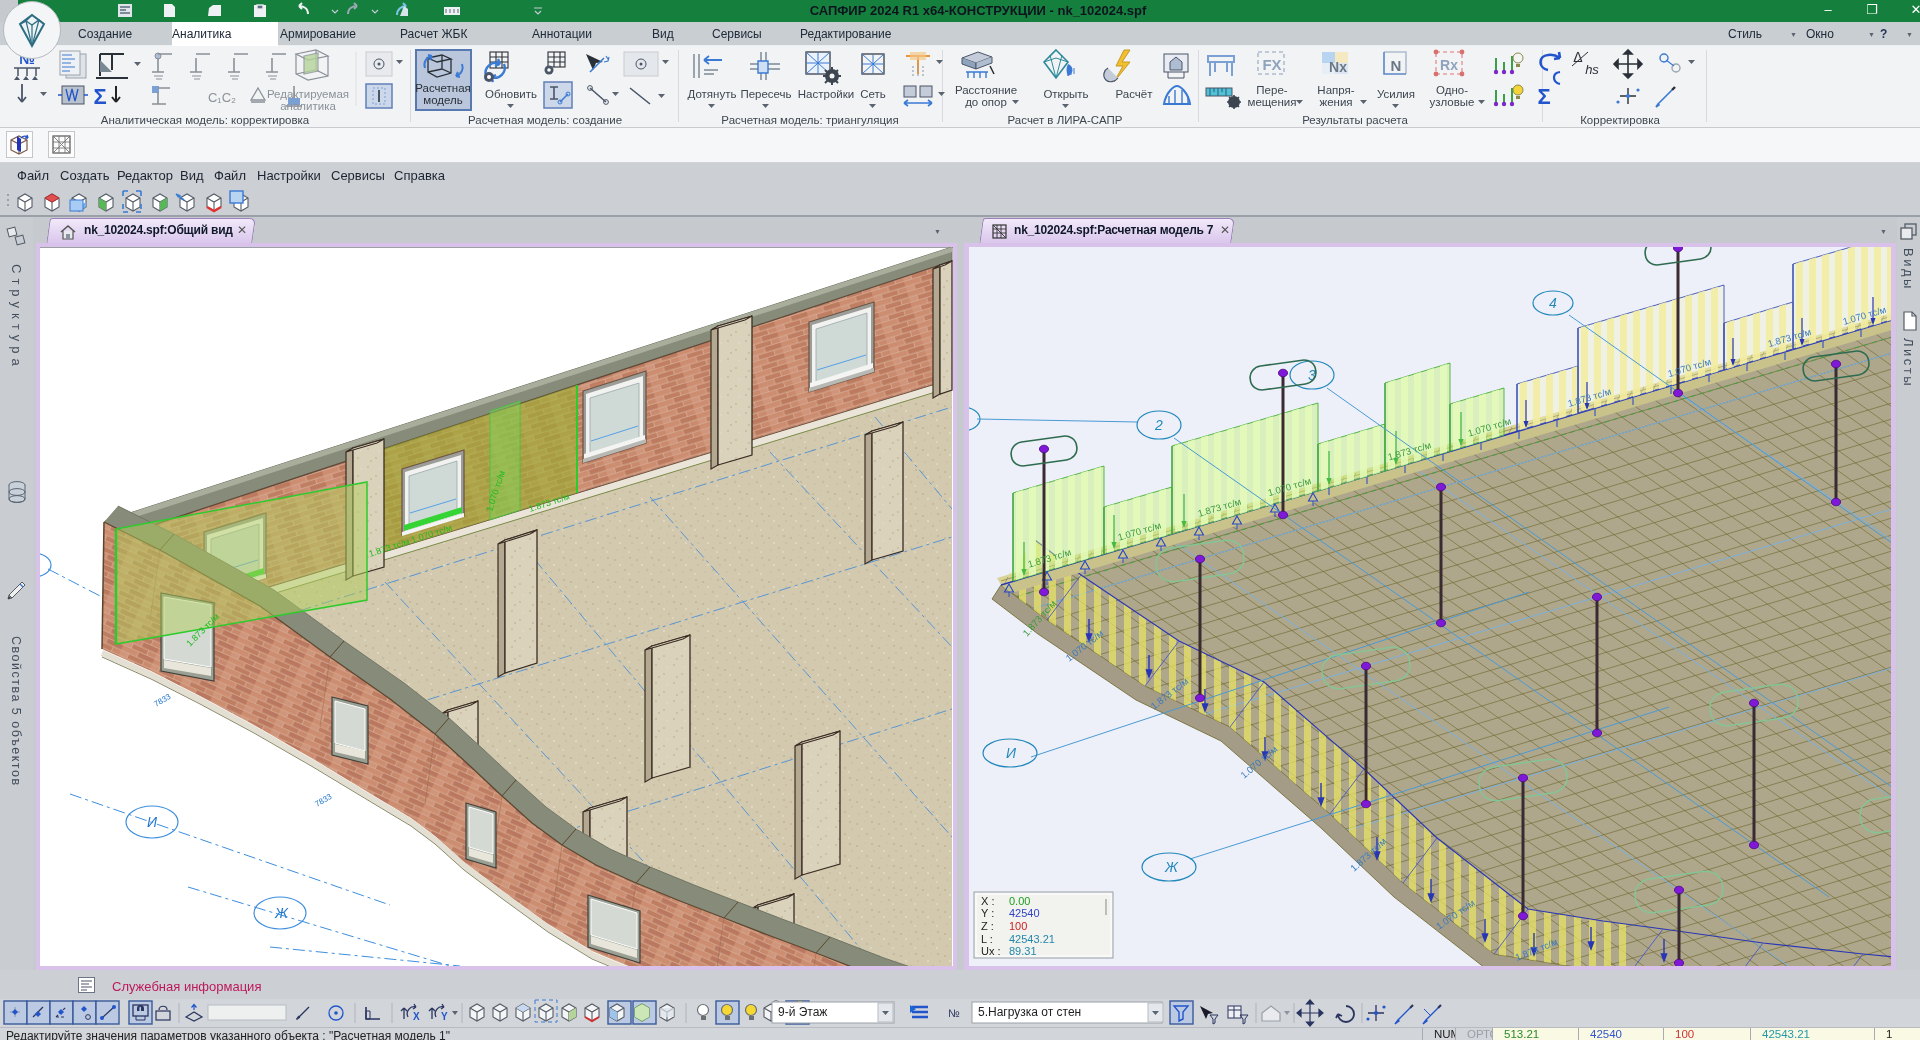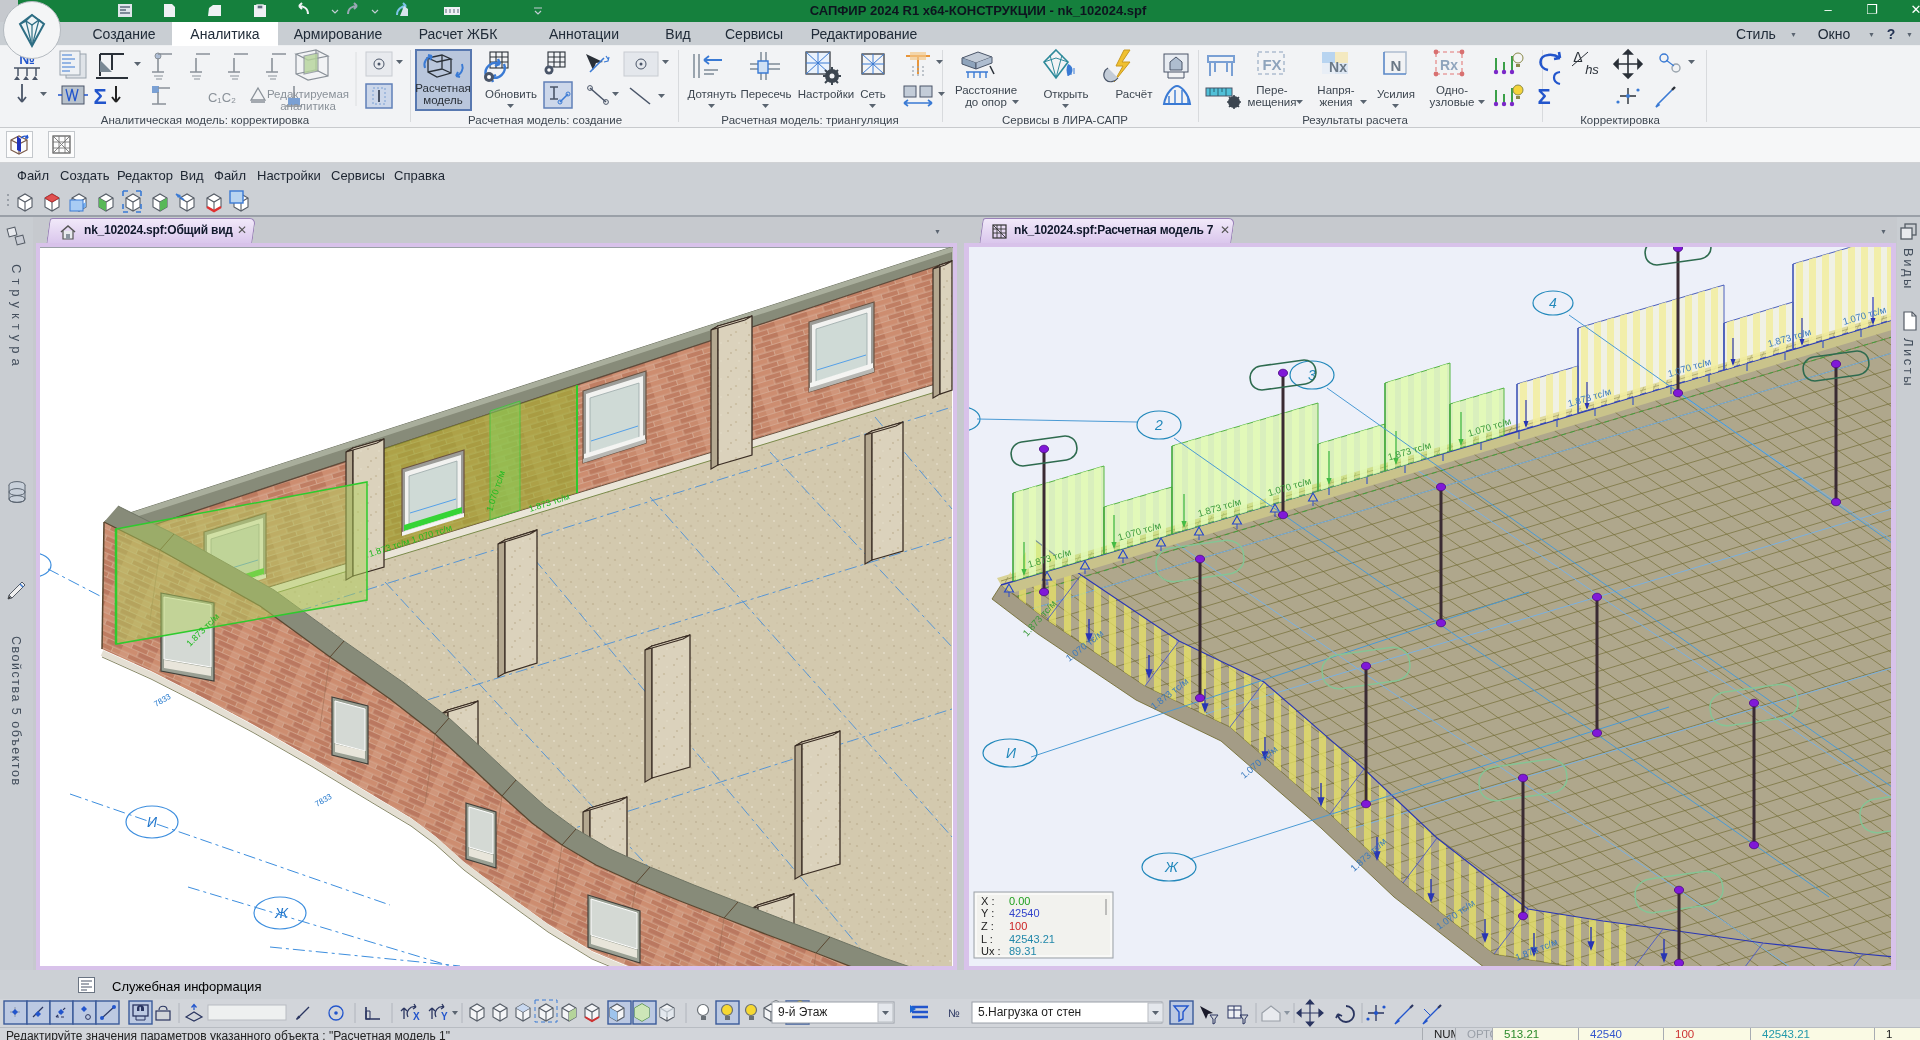--- a/index.html
+++ b/index.html
@@ -1,19 +1,19 @@
 <!DOCTYPE html>
 <html><head><meta charset="utf-8"><style>
 *{margin:0;padding:0;box-sizing:border-box}
 html,body{width:1920px;height:1040px;overflow:hidden;font-family:"Liberation Sans",sans-serif;background:#c6c9ce}
 .abs{position:absolute}
 #titlebar{position:absolute;left:18px;top:0;width:1920px;height:26px;background:#15803d}
 .winbtn{position:absolute;top:0;width:44px;height:22px;color:#fff;text-align:center;font-size:13px;line-height:20px}
 #tabrow{position:absolute;left:0;top:22px;width:1920px;height:24px;background:#c9ced3;border-bottom:1px solid #eceef0}
-.rtab{position:absolute;top:0;height:24px;line-height:24px;font-size:14px;color:#202b38;text-align:center}
+.rtab{position:absolute;top:0;height:24px;line-height:24px;font-size:12px;color:#202b38;text-align:left}
 .rtab.active{background:#fff}
 #logo{position:absolute;left:3px;top:1px;width:58px;height:58px;border-radius:50%;background:#f4f5f6;border:1px solid #b4bac0;z-index:50}
 #ribbon{position:absolute;left:0;top:46px;width:1920px;height:82px;background:#f2f3f5;border-bottom:1px solid #c8cacd}
 .glabel{position:absolute;top:68px;font-size:11.5px;color:#3d4650;text-align:center}
 .gsep{position:absolute;top:4px;width:1px;height:72px;background:#d8dadd}
 .darr{position:absolute;font-size:7px;color:#5a6470}
 #row128{position:absolute;left:0;top:128px;width:1920px;height:35px;background:#f6f7f8;border-bottom:1px solid #d0d2d5}
 .tbtn{position:absolute;top:3px;width:27px;height:27px;background:#fdfdfd;border:1px solid #c4c8cc}
 #menubar{position:absolute;left:0;top:163px;width:1920px;height:26px;background:#ccd0d5}
 .mitem{position:absolute;top:5px;font-size:13px;color:#1c2430}
@@ -85,21 +85,21 @@
 <div id="ribbon">
  <div class="gsep" style="left:410px"></div>
  <div class="gsep" style="left:678px"></div>
  <div class="gsep" style="left:942px"></div>
  <div class="gsep" style="left:1198px"></div>
  <div class="gsep" style="left:1542px"></div>
  <div class="gsep" style="left:1706px"></div>
  <div class="glabel" style="left:30px;width:350px">Аналитическая модель: корректировка</div>
  <div class="glabel" style="left:425px;width:240px">Расчетная модель: создание</div>
  <div class="glabel" style="left:690px;width:240px">Расчетная модель: триангуляция</div>
- <div class="glabel" style="left:965px;width:200px">Сервисы в ЛИРА-САПР</div>
+ <div class="glabel" style="left:965px;width:200px">Расчет в ЛИРА-САПР</div>
  <div class="glabel" style="left:1270px;width:170px">Результаты расчета</div>
  <div class="glabel" style="left:1560px;width:120px">Корректировка</div>
  <div id="ribicons">
       <svg class="abs" style="left:0;top:0" width="1920" height="82" viewBox="0 0 1920 82">
         <text x="27" y="18" font-size="14" fill="#2255cc" text-anchor="middle" font-family="Liberation Sans" font-weight="bold">№</text>
         <path d="M14 22h26M18 22v8M27 22v8M36 22v8" stroke="#4a5568" stroke-width="1.5" fill="none"></path>
         <path d="M17 30l-3 4h6zM26 30l-3 4h6zM35 30l-3 4h6z" fill="#4a5568"></path>
         <rect x="66" y="8" width="20" height="24" fill="#dfe3e8" stroke="#9aa4ae"></rect>
         <rect x="60" y="5" width="20" height="24" fill="#eef1f4" stroke="#9aa4ae"></rect>
         <path d="M62 9h10M62 13h13M62 17h9M62 21h13M62 25h8" stroke="#3a7ad4" stroke-width="1.2"></path>
@@ -1180,21 +1180,21 @@
 <text x="40" y="696" font-size="11" fill="#2288aa" font-family="Liberation Sans">42543.21</text>
 <text x="12" y="708" font-size="11" fill="#222" font-family="Liberation Sans">Ux :</text>
 <text x="40" y="708" font-size="11" fill="#2288aa" font-family="Liberation Sans">89.31</text>
 <line x1="137" y1="652" x2="137" y2="668" stroke="#888" stroke-width="1"></line>
 </svg></div>
 
 <div id="infobar">
  <div class="abs" style="left:78px;top:7px;width:17px;height:16px;background:#fff;border:1px solid #6a7482"><svg width="15" height="14">
         <path d="M2 3h11M2 6h8M2 9h11M2 12h6" stroke="#4a5568" stroke-width="1.2"></path>
       </svg></div>
- <div class="abs" style="left:112px;top:9px;font-size:13px;color:#000000">Служебная информация</div>
+ <div class="abs" style="left:112px;top:9px;font-size:13px;color:#be185d">Служебная информация</div>
 </div>
 <div id="btoolbar">
     <svg class="abs" style="left:0;top:0" width="1920" height="28" viewBox="0 0 1920 28">
       <rect x="4" y="2" width="23" height="23" fill="#bcc9e2" stroke="#3a5a9a" stroke-width="1.4"></rect>
       <path d="M10 13h10M15 8v10" stroke="#8a94a8" stroke-width="1"></path>
       <path d="M12 13l3-3 3 3-3 3z" fill="#2255cc"></path>
       <rect x="27" y="2" width="23" height="23" fill="#bcc9e2" stroke="#3a5a9a" stroke-width="1.4"></rect>
       <path d="M33 18l10-10" stroke="#2a3560" stroke-width="1.2"></path>
       <path d="M35 15l3-3 3 3-3 3z" fill="#2255cc"></path>
       <rect x="50" y="2" width="23" height="23" fill="#bcc9e2" stroke="#3a5a9a" stroke-width="1.4"></rect>

